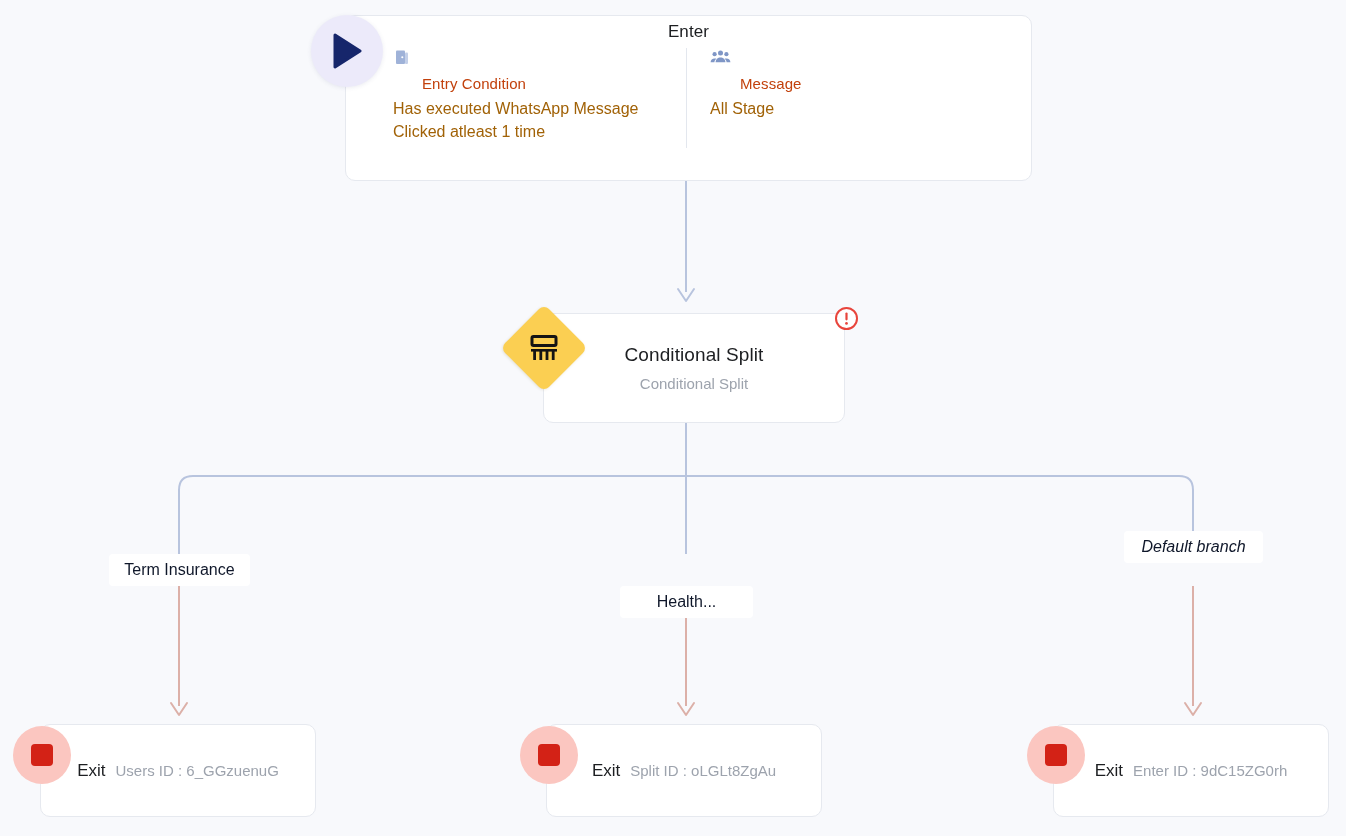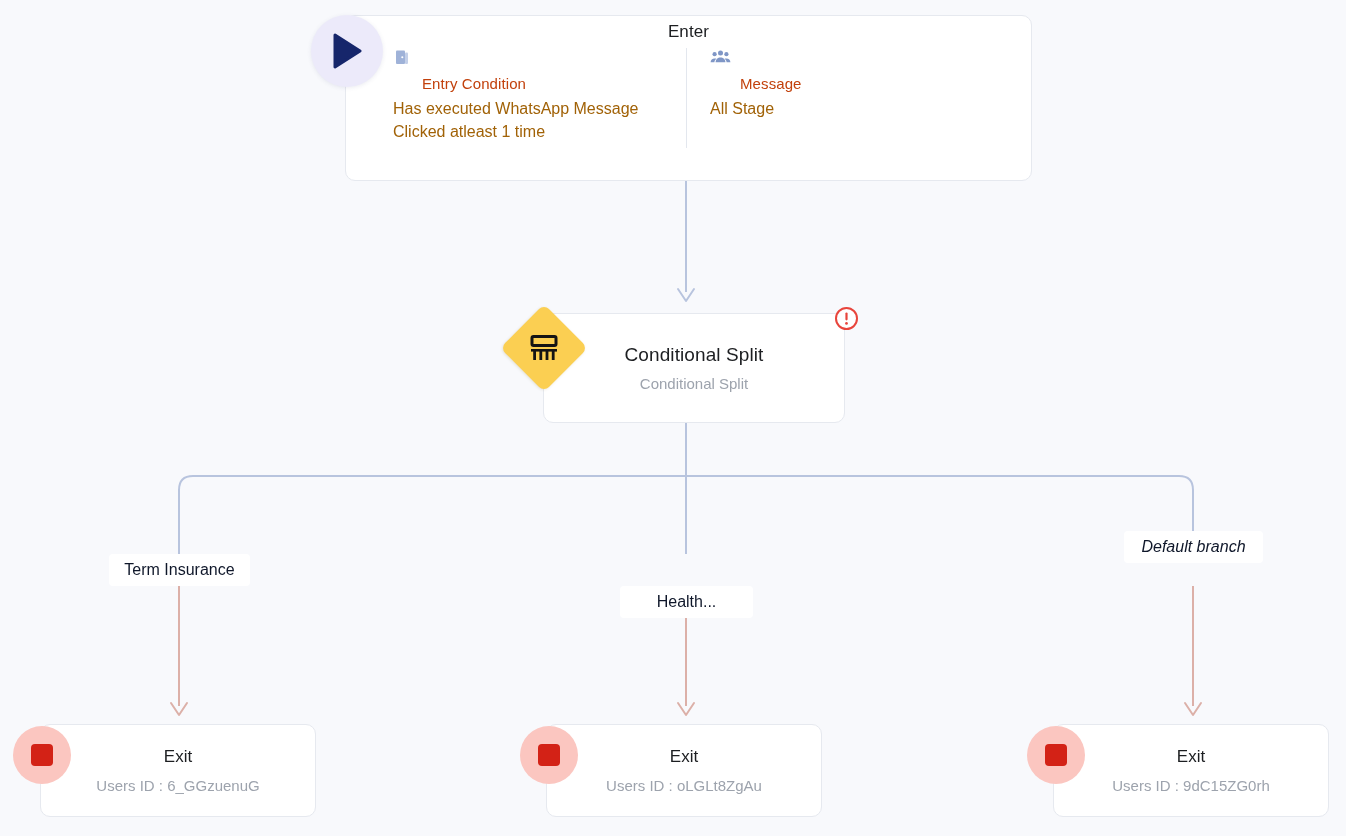--- a/index.html
+++ b/index.html
@@ -170,21 +170,21 @@
   .exit-card {
     position: absolute;
     top: 724px;
     width: 276px;
     height: 93px;
     background: #ffffff;
     border: 1px solid #e6e9ef;
     border-radius: 10px;
     box-sizing: border-box;
     display: flex;
-    flex-direction: column;
+    flex-direction: row;
     align-items: center;
     justify-content: center;
     gap: 10px;
   }
   .ex-0 { left: 40px; }
   .ex-1 { left: 546px; }
   .ex-2 { left: 1053px; }
   .exit-title {
     font-size: 17px;
     color: #1c1e21;
@@ -316,27 +316,27 @@
   <div class="exit-card ex-0">
     <div class="exit-title">Exit</div>
     <div class="exit-sub">Users ID : 6_GGzuenuG</div>
   </div>
   <div class="stop-badge sb-0">
     <div class="stop-square"></div>
   </div>
 
   <div class="exit-card ex-1">
     <div class="exit-title">Exit</div>
-    <div class="exit-sub">Users ID : oLGLt8ZgAu</div>
+    <div class="exit-sub">Split ID : oLGLt8ZgAu</div>
   </div>
   <div class="stop-badge sb-1">
     <div class="stop-square"></div>
   </div>
 
   <div class="exit-card ex-2">
     <div class="exit-title">Exit</div>
-    <div class="exit-sub">Users ID : 9dC15ZG0rh</div>
+    <div class="exit-sub">Enter ID : 9dC15ZG0rh</div>
   </div>
   <div class="stop-badge sb-2">
     <div class="stop-square"></div>
   </div>
 
 </div>
 
 </body></html>

